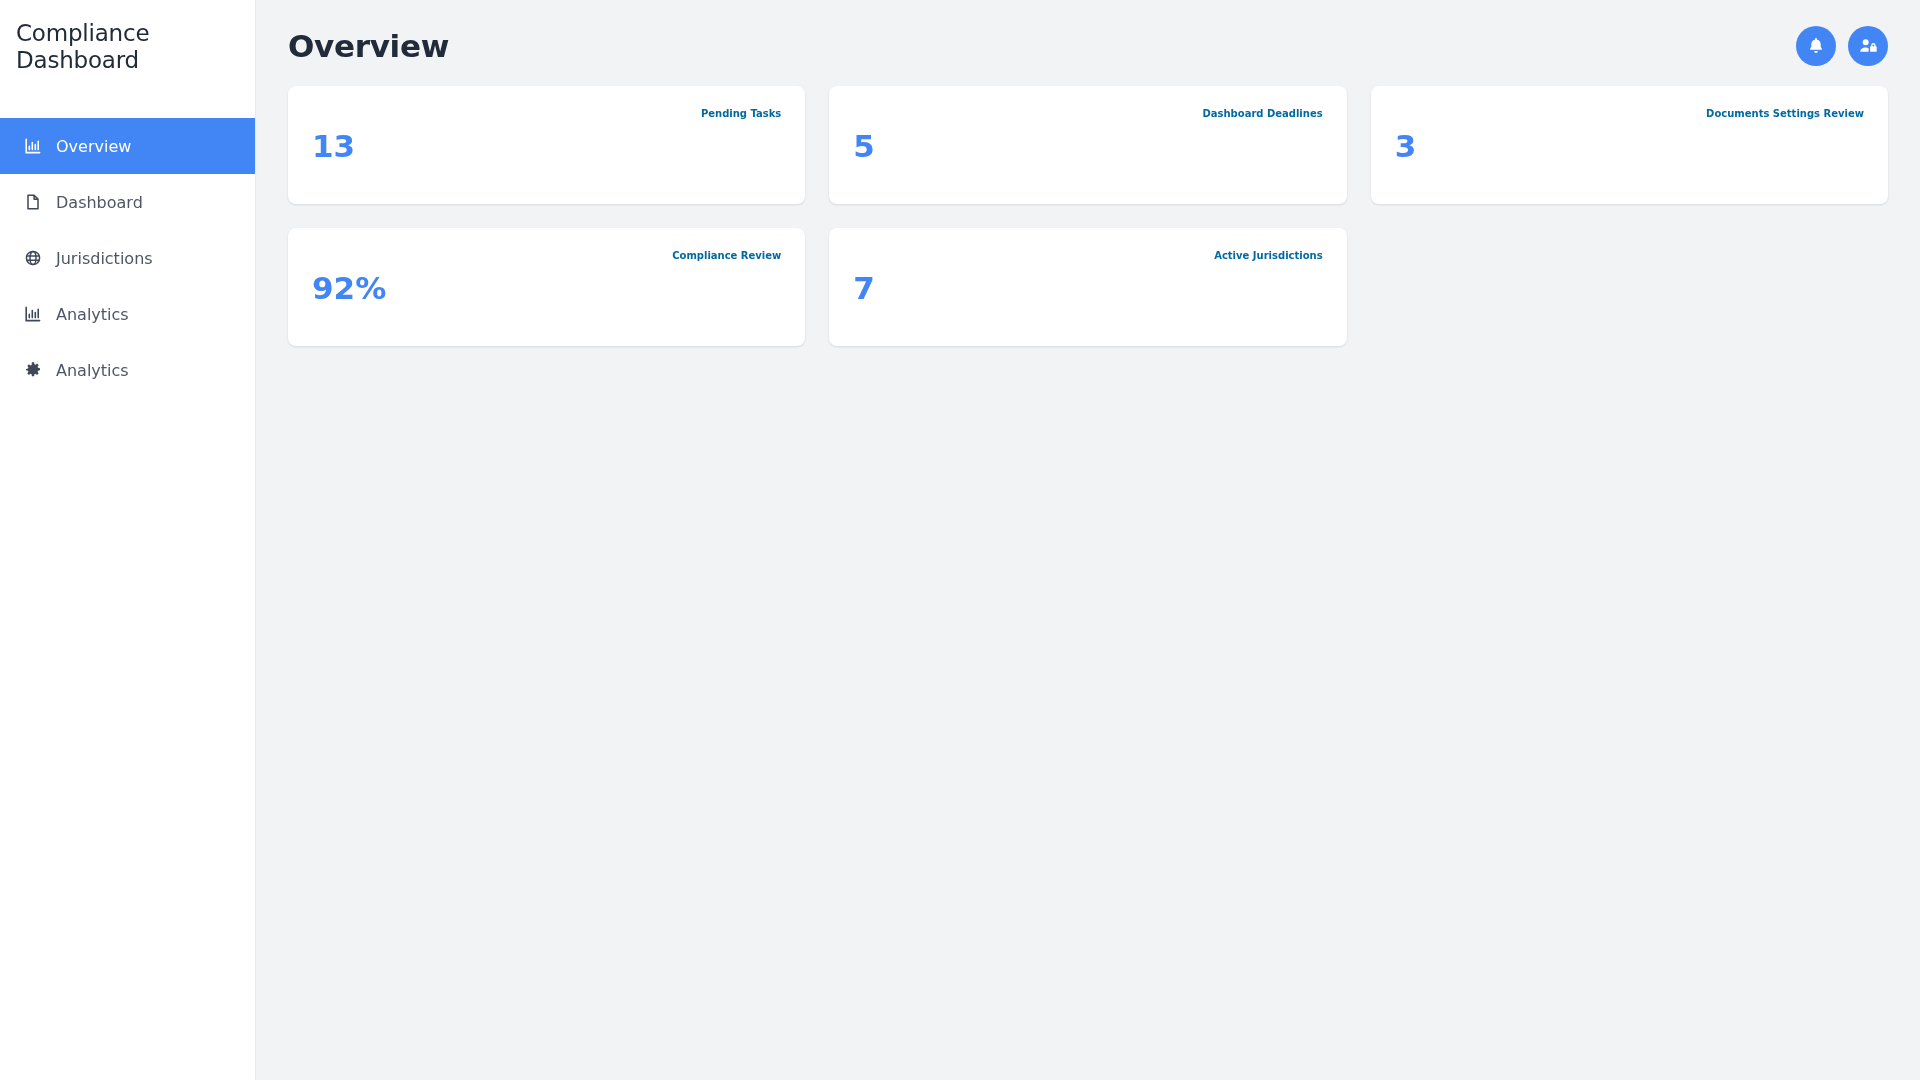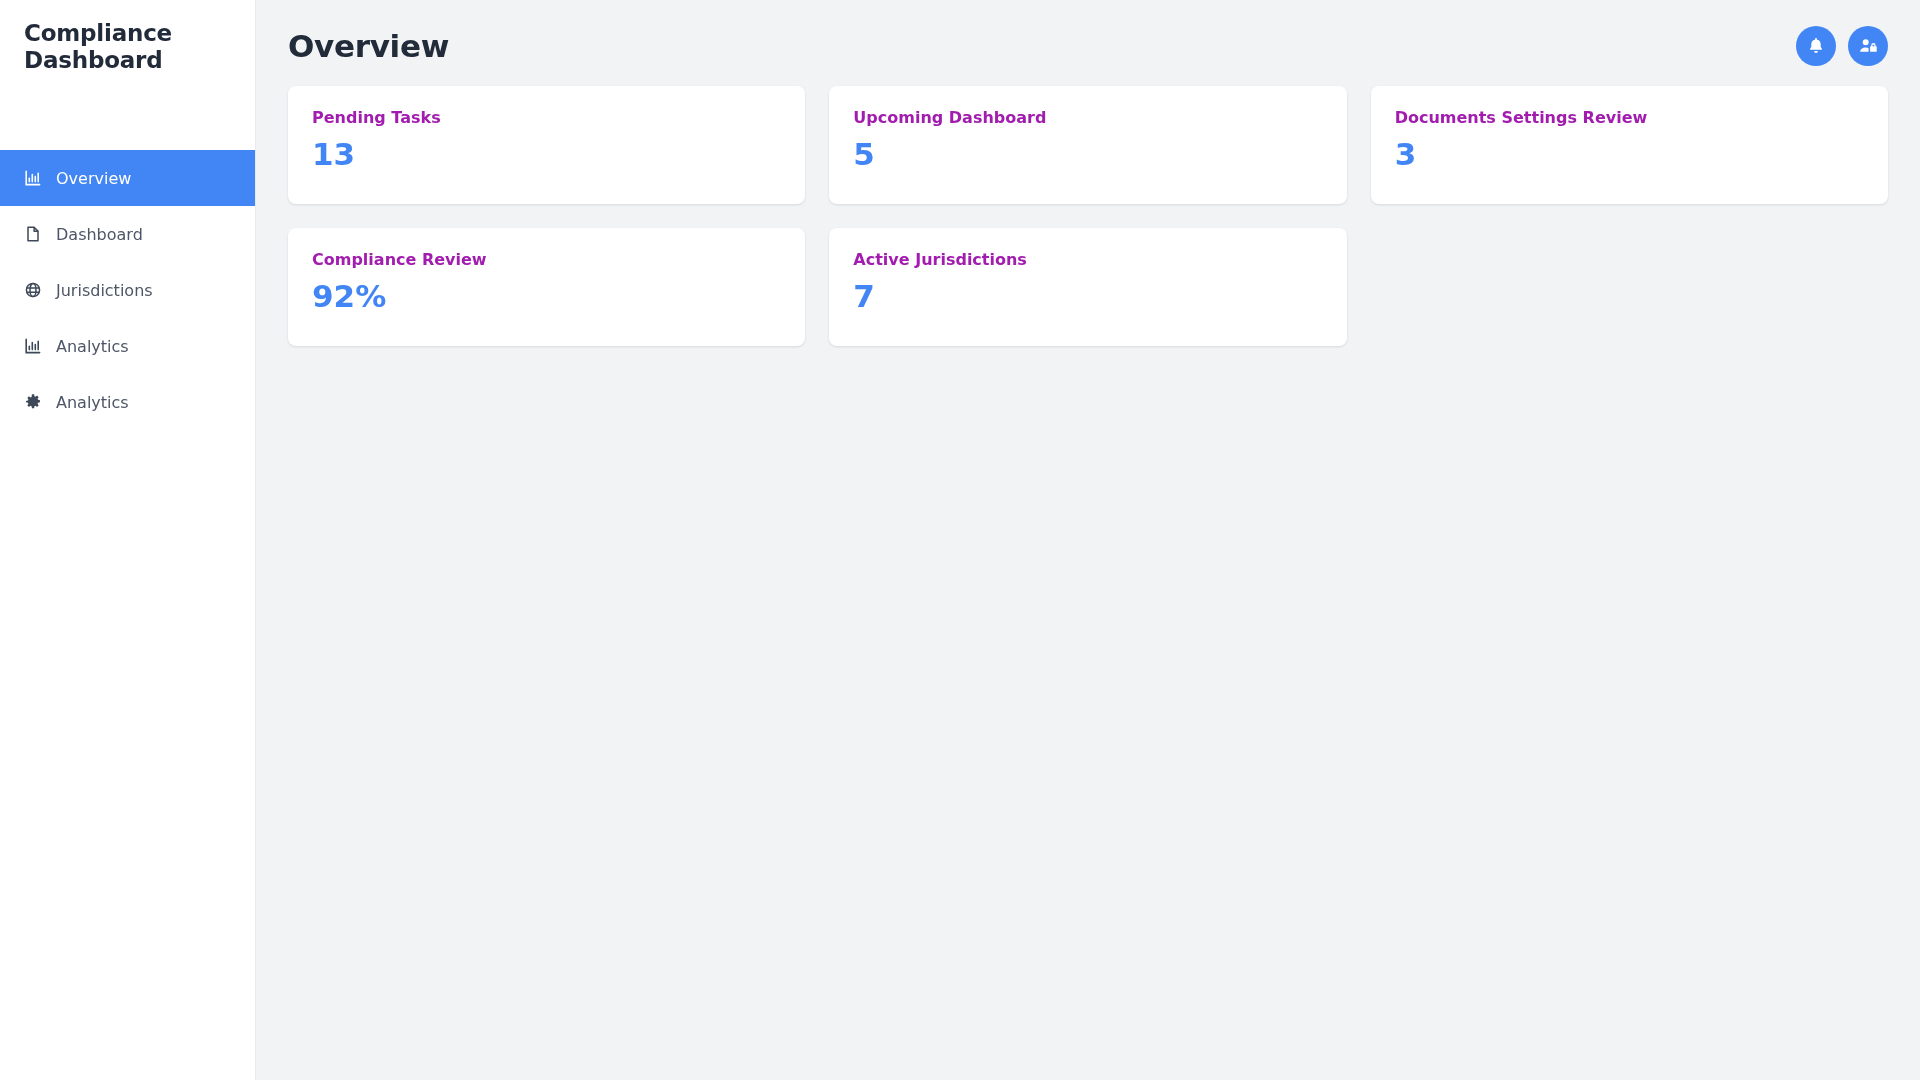--- a/index.html
+++ b/index.html
@@ -29,26 +29,26 @@
     flex: 0 0 256px;
     background: #ffffff;
     border-right: 1px solid #e7e9ee;
     display: flex;
     flex-direction: column;
     height: 1080px;
   }
 
   .sidebar-title {
     font-size: 23px;
-    font-weight: 700;
+    font-weight: 400;
     line-height: 1.18;
     color: #222b3a;
-    padding: 20px 24px 0 24px;
+    padding: 20px 24px 0 16px;
     letter-spacing: -0.2px;
-    height: 150px;
+    height: 118px;
   }
 
   .nav {
     display: flex;
     flex-direction: column;
   }
 
   .nav-item {
     display: flex;
     align-items: center;
@@ -132,24 +132,25 @@
 
   .card {
     background: #ffffff;
     border-radius: 8px;
     padding: 22px 24px;
     min-height: 118px;
     box-shadow: 0 1px 3px rgba(16, 24, 40, 0.08), 0 1px 2px rgba(16, 24, 40, 0.04);
   }
 
   .card-title {
-    font-size: 16px;
+    font-size: 10px;
     font-weight: 700;
-    color: #a21caf;
+    color: #0369a1;
     margin-bottom: 10px;
+    text-align: right;
   }
 
   .card-value {
     font-size: 31px;
     font-weight: 700;
     color: #4285f4;
     line-height: 1.1;
   }
 </style>
 </head>
@@ -246,21 +247,21 @@
     </div>
 
     <section class="cards">
 
       <div class="card">
         <div class="card-title">Pending Tasks</div>
         <div class="card-value">13</div>
       </div>
 
       <div class="card">
-        <div class="card-title">Upcoming Dashboard</div>
+        <div class="card-title">Dashboard Deadlines</div>
         <div class="card-value">5</div>
       </div>
 
 
       <div class="card">
         <div class="card-title">Documents Settings Review</div>
         <div class="card-value">3</div>
       </div>
 
       <div class="card">

